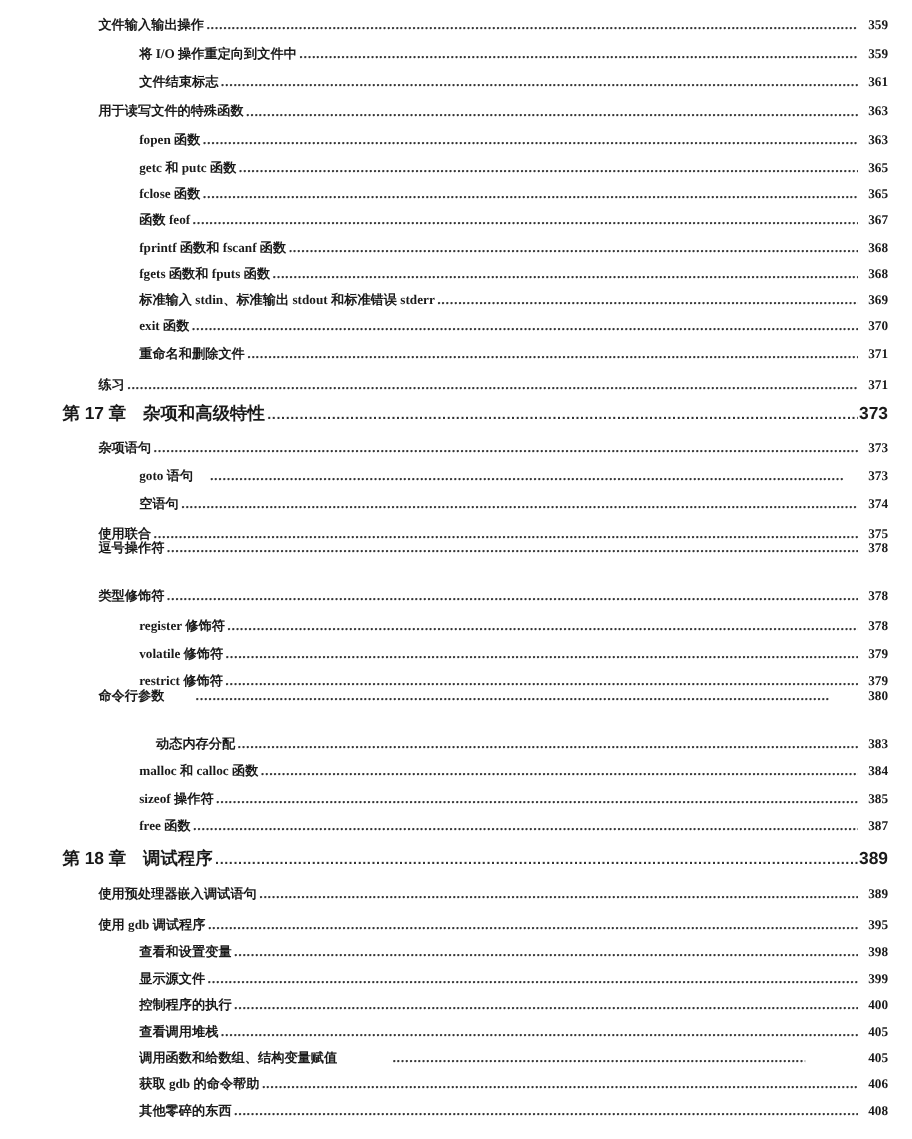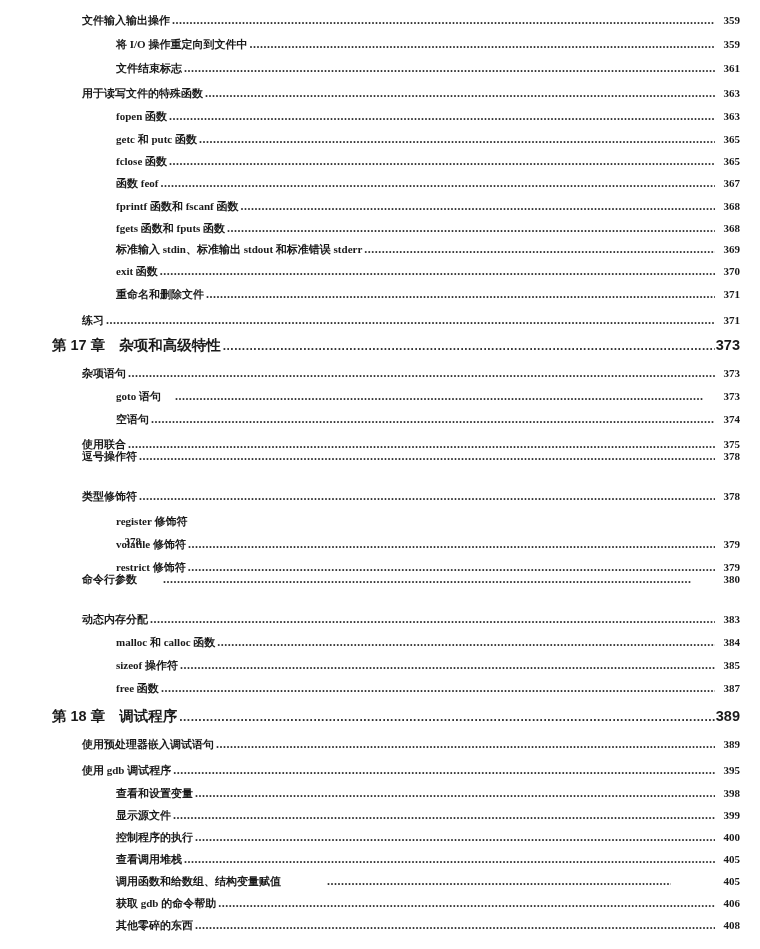--- a/index.html
+++ b/index.html
@@ -118,41 +118,41 @@
     <div class="row lvl1" style="top: 446px;">
       <span class="label">逗号操作符</span>
       <span class="dots"></span>
       <span class="page">378</span>
     </div>
     <div class="row lvl1" style="top: 486px;">
       <span class="label">类型修饰符</span>
       <span class="dots"></span>
       <span class="page">378</span>
     </div>
-    <div class="row lvl2" style="top: 511px; flex-direction: column;">
+    <div class="row lvl2" style="top: 511px;">
       <span class="label">register 修饰符</span>
       <span class="dots"></span>
       <span class="page">378</span>
     </div>
     <div class="row lvl2" style="top: 534px;">
       <span class="label">volatile 修饰符</span>
       <span class="dots"></span>
       <span class="page">379</span>
     </div>
     <div class="row lvl2" style="top: 557px;">
       <span class="label">restrict 修饰符</span>
       <span class="dots"></span>
       <span class="page">379</span>
     </div>
     <div class="row lvl1" style="top: 569px; gap: 24px;">
       <span class="label">命令行参数</span>
       <span class="dots"></span>
       <span class="page">380</span>
     </div>
-    <div class="row lvl1" style="top: 609px;">
+    <div class="row lvl1" style="top: 609px; margin-left: 48px;">
       <span class="label">动态内存分配</span>
       <span class="dots"></span>
       <span class="page">383</span>
     </div>
     <div class="row lvl2" style="top: 632px;">
       <span class="label">malloc 和 calloc 函数</span>
       <span class="dots"></span>
       <span class="page">384</span>
     </div>
     <div class="row lvl2" style="top: 655px;">

